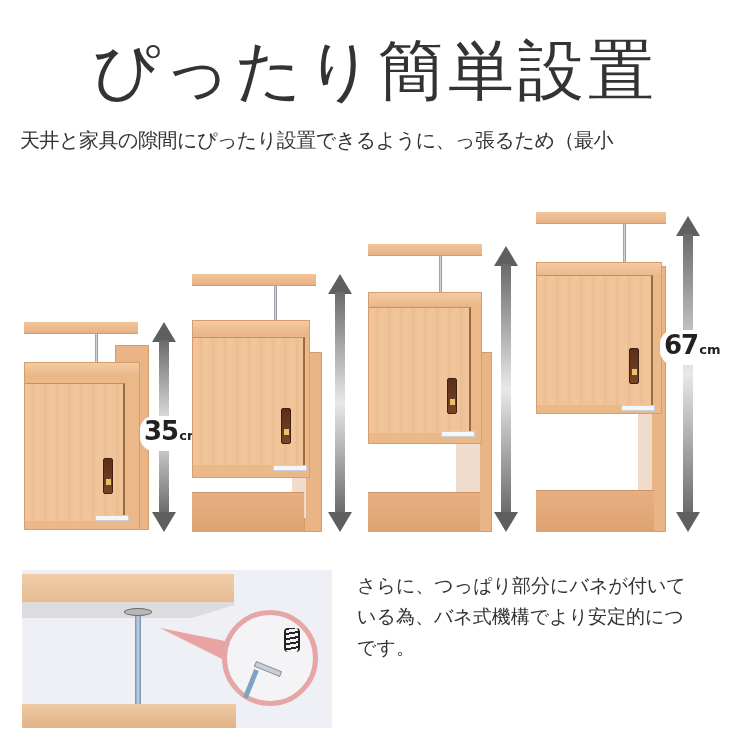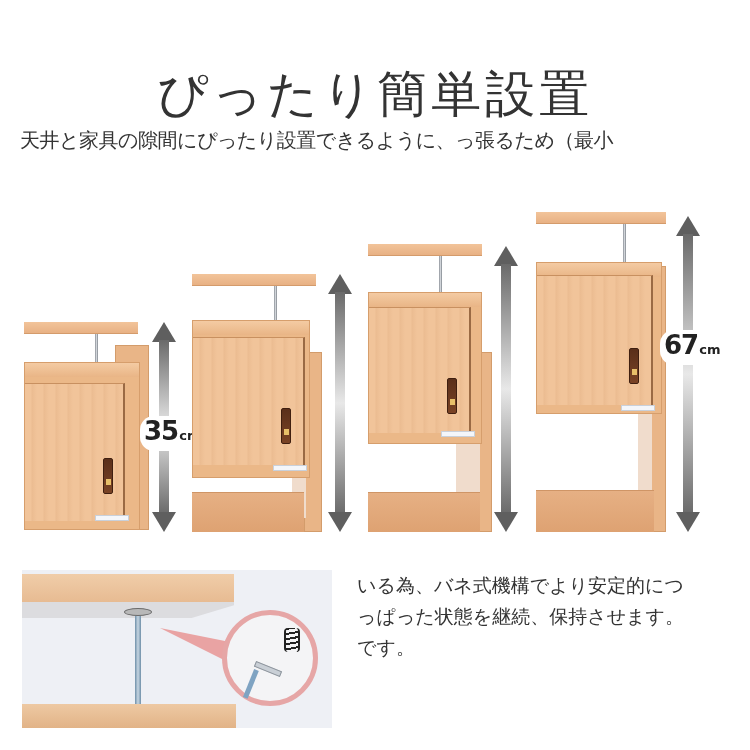--- a/index.html
+++ b/index.html
@@ -1,22 +1,22 @@
 <!DOCTYPE html>
 <html><head>
 <meta charset="utf-8">
 <style>
   * { margin: 0; padding: 0; box-sizing: border-box; }
   html, body { width: 750px; height: 750px; background: #ffffff; overflow: hidden; }
   body { position: relative; font-family: "DejaVu Sans", sans-serif; color: #333333; }
 
   .title {
     position: absolute; left: 0; top: 26px; width: 750px; text-align: center;
-    font-family: "DejaVu Serif", serif; font-size: 50px; letter-spacing: 4px;
-    color: #333333; font-weight: normal; margin-top: 35px;
+    font-family: "DejaVu Serif", serif; font-size: 66px; letter-spacing: 4px;
+    color: #333333; font-weight: normal;
   }
   .intro {
     position: absolute; left: 20px; top: 124px; width: 720px;
     font-size: 20px; line-height: 32px; color: #333333; letter-spacing: -0.5px;
   }
   .intro span { display: block; white-space: nowrap; }
   .plate {
     position: absolute; height: 12px;
     background: linear-gradient(#f2c49a, #e8b184);
     border-bottom: 1px solid #d49b6b;
@@ -238,16 +238,16 @@
   <div class="bolt"></div>
   <div class="bottom-board"></div>
   <div class="callout-wedge"></div>
   <div class="callout-circle"></div>
   <div class="spring"></div>
   <div class="bolt-head"></div>
   <div class="bolt-shaft"></div>
 </div>
 
 <div class="desc">
+  <span>さらに、つっぱり部分にバネが付いて</span>
   <span>いる為、バネ式機構でより安定的につ</span>
-  <span>っぱった状態を継続、保持させます。</span>
   <span>です。</span>
 </div>
 
 </body></html>

